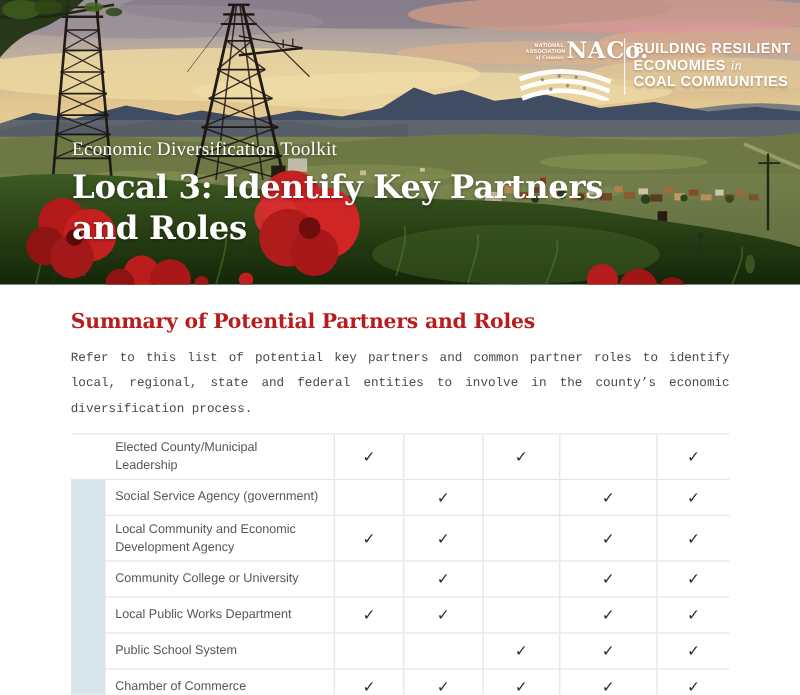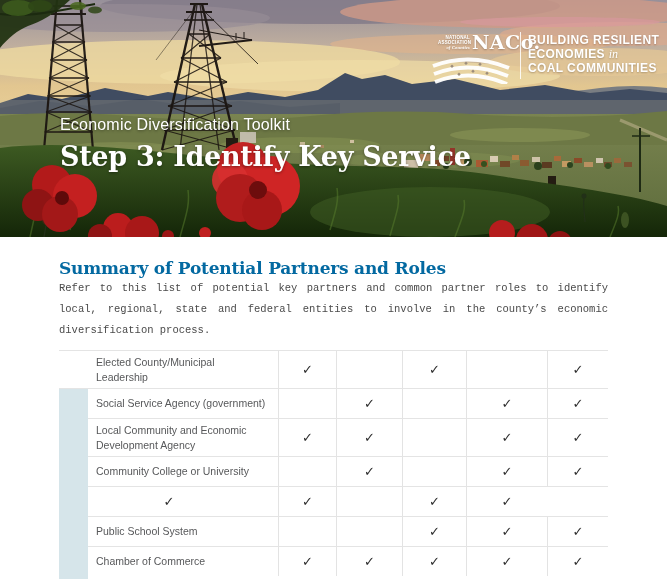--- a/index.html
+++ b/index.html
@@ -5,21 +5,21 @@
   * { margin:0; padding:0; box-sizing:border-box; }
   html,body { width:667px; height:579px; overflow:hidden; background:#fff;
               font-family:"Liberation Sans", sans-serif; }
 
   
   .hero { position:relative; width:667px; height:237px; overflow:hidden; background:#0f766e; }
   .hero svg.photo { position:absolute; inset:0; display:block; }
 
   .hero-text { position:absolute; left:60px; top:116px; color:#fff;
                text-shadow:0 1px 3px rgba(0,0,0,.4); }
-  .eyebrow { font-family:Liberation Sans, sans-serif; font-size:16px; font-weight:500;
+  .eyebrow { font-family:Liberation Serif, serif; font-size:16px; font-weight:500;
              letter-spacing:.2px; margin-bottom:6px; }
   .big-title { font-family:"DejaVu Serif", serif; font-size:27px; font-weight:bold;
                line-height:34px; letter-spacing:-.3px; }
 
   
   .logo { position:absolute; left:430px; top:30px; display:flex; color:#fff;
           text-shadow:0 1px 2px rgba(0,0,0,.25); }
   .logo-left { position:relative; width:90px; height:52px; }
   .org-small { position:absolute; top:5px; left:8px; width:32px; text-align:right;
                font-size:4.5px; line-height:5px; letter-spacing:.2px; font-weight:bold;
@@ -30,21 +30,21 @@
   .wave { position:absolute; left:2px; top:26px; }
   .logo-divider { width:1px; height:47px; margin-top:2px; background:rgba(255,255,255,.85); }
   .tagline { padding-left:7px; padding-top:3px; font-size:12px; font-weight:bold;
              line-height:14px; letter-spacing:.4px; }
   .tagline em { font-family:"Liberation Serif", serif; font-weight:normal; font-style:italic;
                 text-transform:none; letter-spacing:0;text-align:right; }
 
   
   .content { padding:21px 59px 0 59px; }
   .summary-heading { font-family:"DejaVu Serif", serif; font-weight:bold; font-size:17px;
-                     letter-spacing:-.2px; color:#0369a1; }
+                     letter-spacing:-.2px; color:#b91c1c; margin-bottom:11px; }
   .summary-paragraph { width:549px; font-size:10.5px; line-height:21px; color:#4a4a4a;
                        text-align:justify;font-family:Liberation Mono, monospace; }
 
   
   .table-wrap { position:relative; margin-top:9px; width:549px; height:241px; overflow:hidden; }
   .grid-row { display:grid; grid-template-columns:219px 58px 66px 64px 81px 61px; }
   .header-row { height:39px; }
   .hcell { display:flex; align-items:center; justify-content:center; text-align:center;
            font-family:"DejaVu Serif", serif; font-weight:bold; font-size:10px;
            line-height:12px; color:#64afc7; border-left:1px solid #e3e3e3; padding:0 4px; }
@@ -243,21 +243,22 @@
     <div class="tagline">
       <div>BUILDING RESILIENT</div>
       <div><span>ECONOMIES </span><em>in</em></div>
       <div>COAL COMMUNITIES</div>
     </div>
   </div>
 
   <div class="hero-text">
     <div class="eyebrow">Economic Diversification Toolkit</div>
     <div class="big-title">
-      <div>Step 3: Identify Key Service</div>
+      <div>Local 3: Identify Key Partners</div>
+      <div>and Roles</div>
     </div>
   </div>
 </div>
 
 <div class="content">
   <h2 class="summary-heading">Summary of Potential Partners and Roles</h2>
   <p class="summary-paragraph">Refer to this list of potential key partners and common partner roles to identify local, regional, state and federal entities to involve in the county’s economic diversification process.</p>
 
   <div class="table-wrap">
     <div id="table-body">
@@ -287,20 +288,21 @@
         </div>
         <div class="grid-row trow">
           <div class="name-cell">Community College or University</div>
           <div class="check-cell"></div>
           <div class="check-cell">✓</div>
           <div class="check-cell"></div>
           <div class="check-cell">✓</div>
           <div class="check-cell">✓</div>
         </div>
         <div class="grid-row trow">
+          <div class="name-cell">Local Public Works Department</div>
           <div class="check-cell">✓</div>
           <div class="check-cell">✓</div>
           <div class="check-cell"></div>
           <div class="check-cell">✓</div>
           <div class="check-cell">✓</div>
         </div>
         <div class="grid-row trow">
           <div class="name-cell">Public School System</div>
           <div class="check-cell"></div>
           <div class="check-cell"></div>

